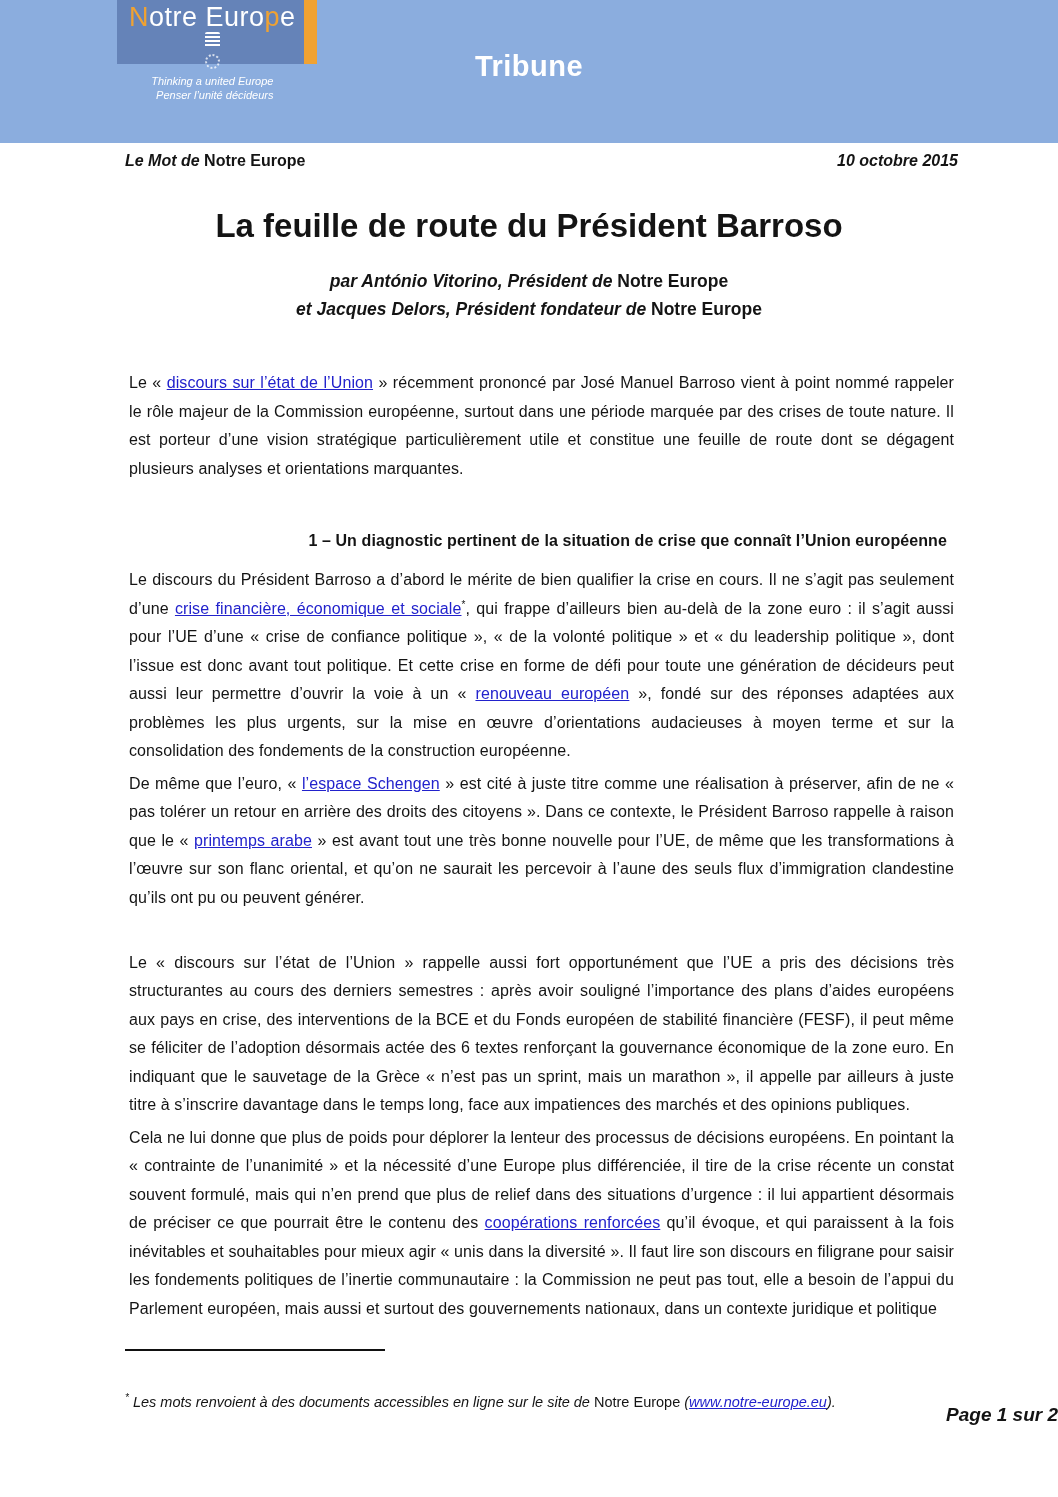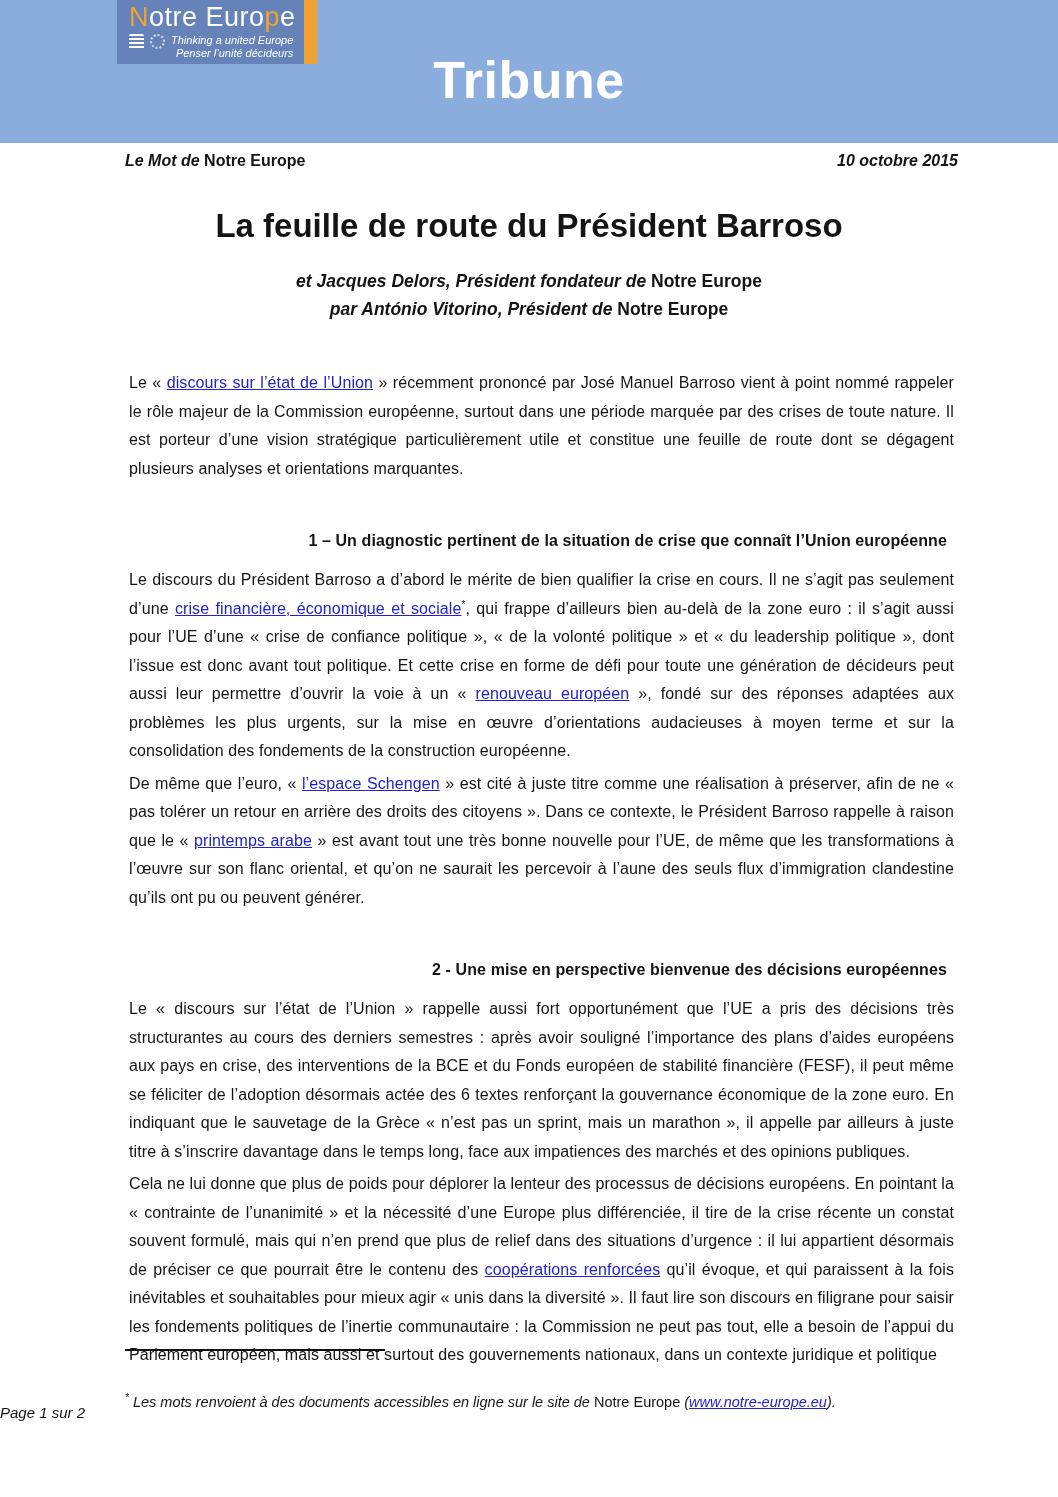--- a/index.html
+++ b/index.html
@@ -15,28 +15,28 @@
     width:1058px;height:1497px;position:relative;overflow:hidden;
     background:#ffffff;color:var(--ink);
     font-family:"Liberation Sans", sans-serif;
   }
   
   .banner{position:relative;width:100%;height:143px;background:var(--banner-blue);}
   .logo{position:absolute;left:117px;top:0;height:64px;display:flex;background:var(--logo-blue);}
   .logo-inner{padding:3px 8px 4px 12px;display:flex;flex-direction:column;justify-content:space-between;}
   .logo-title{font-size:27px;line-height:1.05;color:#fff;font-weight:400;letter-spacing:.5px;white-space:nowrap;}
   .logo-title .accent{color:var(--accent-orange);}
-  .logo-bottom{display:flex;align-items:flex-start;gap:6px;margin-top:1px;}
+  .logo-bottom{display:flex;align-items:center;gap:6px;margin-top:1px;flex-direction:column;}
   .doc-icon{width:15px;height:16px;border-radius:2px;flex:0 0 auto;
     background:repeating-linear-gradient(to bottom,#ffffff 0 2px,var(--logo-blue) 2px 4px);}
   .stars-icon{width:15px;height:15px;border-radius:50%;border:2px dotted rgba(255,255,255,.75);flex:0 0 auto;}
   .tagline{color:#fff;font-style:italic;font-size:11px;line-height:1.2;text-align:right;white-space:nowrap;}
   .logo-bar{width:13px;background:var(--accent-orange);}
   .tribune{position:absolute;left:0;right:0;top:50px;text-align:center;
-    color:#fff;font-size:52px;font-weight:700;letter-spacing:.5px;}
+    color:#fff;font-size:29px;font-weight:700;letter-spacing:.5px;}
   
   .meta-row{display:flex;justify-content:space-between;align-items:center;
     margin:9px 100px 0 125px;font-size:16px;font-weight:700;}
   .it{font-style:italic;}
   .up{font-style:normal;}
   
   .title{margin-top:37px;text-align:center;font-size:33px;font-weight:700;}
   .byline{margin-top:20px;text-align:center;font-size:17.5px;font-weight:700;
     font-style:italic;line-height:28px;}
   
@@ -44,22 +44,22 @@
     text-align:justify;letter-spacing:.1px;}
   .bpara{margin:4px;}
   .bheading{margin:11px;font-weight:700;text-align:right;}
   .spacer{height:28.5px;}
   .lnk{color:var(--link-blue);text-decoration:underline;cursor:pointer;}
   sup{font-size:10px;line-height:0;vertical-align:super;}
   
   .footnote-area{position:absolute;left:125px;right:100px;top:1349px;font-size:14.5px;}
   .fn-rule{width:260px;height:0;border-top:2px solid #111;margin-bottom:9px;}
   .fn-text{font-style:italic;line-height:1.5;text-align:left;margin-top:41px;}
-  .page-footer{position:absolute;left:0;right:0;top:1404px;text-align:left;
-    font-size:15px;font-weight:400;font-style:italic;}
+  .page-footer{position:absolute;left:0;right:0;top:1404px;text-align:right;
+    font-size:19px;font-weight:700;font-style:italic;}
 </style>
 </head>
 <body>
 
 <header class="banner">
   <div class="logo">
     <div class="logo-inner">
       <div class="logo-title">
         <span class="accent">N</span><span>otre Euro</span><span class="accent">p</span><span>e</span>
       </div>
@@ -81,35 +81,34 @@
   <div>
     <span class="it">Le Mot de </span><span class="up">Notre Europe</span>
   </div>
   <div class="it">10 octobre 2015</div>
 </div>
 
 <h1 class="title">La feuille de route du Président Barroso</h1>
 
 <div class="byline">
   <div>
-    <span>et Jacques Delors, Président fondateur de </span><span class="up">Notre Europe</span>
+    <span>par António Vitorino, Président de </span><span class="up">Notre Europe</span>
   </div>
   <div>
-    <span>par António Vitorino, Président de </span><span class="up">Notre Europe</span>
+    <span>et Jacques Delors, Président fondateur de </span><span class="up">Notre Europe</span>
   </div>
 </div>
 
 <main class="content">
     <div class="bpara"><span>Le « </span><a class="lnk" href="#">discours sur l’état de l’Union</a><span> » récemment prononcé par José Manuel Barroso vient à point nommé rappeler le rôle majeur de la Commission européenne, surtout dans une période marquée par des crises de toute nature. Il est porteur d’une vision stratégique particulièrement utile et constitue une feuille de route dont se dégagent plusieurs analyses et orientations marquantes.</span></div>
     <div class="spacer"></div>
     <div class="bheading"><span>1 – Un diagnostic pertinent de la situation de crise que connaît l’Union européenne</span></div>
     <div class="bpara"><span>Le discours du Président Barroso a d’abord le mérite de bien qualifier la crise en cours. Il ne s’agit pas seulement d’une </span><a class="lnk" href="#">crise financière, économique et sociale</a><sup>*</sup><span>, qui frappe d’ailleurs bien au-delà de la zone euro : il s’agit aussi pour l’UE d’une « crise de confiance politique », « de la volonté politique » et « du leadership politique », dont l’issue est donc avant tout politique. Et cette crise en forme de défi pour toute une génération de décideurs peut aussi leur permettre d’ouvrir la voie à un « </span><a class="lnk" href="#">renouveau européen</a><span> », fondé sur des réponses adaptées aux problèmes les plus urgents, sur la mise en œuvre d’orientations audacieuses à moyen terme et sur la consolidation des fondements de la construction européenne.</span></div>
     <div class="bpara"><span>De même que l’euro, « </span><a class="lnk" href="#">l’espace Schengen</a><span> » est cité à juste titre comme une réalisation à préserver, afin de ne « pas tolérer un retour en arrière des droits des citoyens ». Dans ce contexte, le Président Barroso rappelle à raison que le « </span><a class="lnk" href="#">printemps arabe</a><span> » est avant tout une très bonne nouvelle pour l’UE, de même que les transformations à l’œuvre sur son flanc oriental, et qu’on ne saurait les percevoir à l’aune des seuls flux d’immigration clandestine qu’ils ont pu ou peuvent générer.</span></div>
     <div class="spacer"></div>
-    <div class="bheading"><span>2 - Une mise en perspective bienvenue des décisions européennes</span></div>
     <div class="bpara"><span>Le « discours sur l’état de l’Union » rappelle aussi fort opportunément que l’UE a pris des décisions très structurantes au cours des derniers semestres : après avoir souligné l’importance des plans d’aides européens aux pays en crise, des interventions de la BCE et du Fonds européen de stabilité financière (FESF), il peut même se féliciter de l’adoption désormais actée des 6 textes renforçant la gouvernance économique de la zone euro. En indiquant que le sauvetage de la Grèce « n’est pas un sprint, mais un marathon », il appelle par ailleurs à juste titre à s’inscrire davantage dans le temps long, face aux impatiences des marchés et des opinions publiques.</span></div>
     <div class="bpara"><span>Cela ne lui donne que plus de poids pour déplorer la lenteur des processus de décisions européens. En pointant la « contrainte de l’unanimité » et la nécessité d’une Europe plus différenciée, il tire de la crise récente un constat souvent formulé, mais qui n’en prend que plus de relief dans des situations d’urgence : il lui appartient désormais de préciser ce que pourrait être le contenu des </span><a class="lnk" href="#">coopérations renforcées</a><span> qu’il évoque, et qui paraissent à la fois inévitables et souhaitables pour mieux agir « unis dans la diversité ». Il faut lire son discours en filigrane pour saisir les fondements politiques de l’inertie communautaire : la Commission ne peut pas tout, elle a besoin de l’appui du Parlement européen, mais aussi et surtout des gouvernements nationaux, dans un contexte juridique et politique</span></div>
   </main>
 
 <div class="footnote-area">
   <div class="fn-rule"></div>
   <div class="fn-text"><sup>*</sup><span class="it"> Les mots renvoient à des documents accessibles en ligne sur le site de </span><span class="up">Notre Europe </span><span class="it">(</span><a class="lnk it" href="#">www.notre-europe.eu</a><span class="it">).</span></div>
 </div>
 
 <div class="page-footer">Page 1 sur 2</div>

